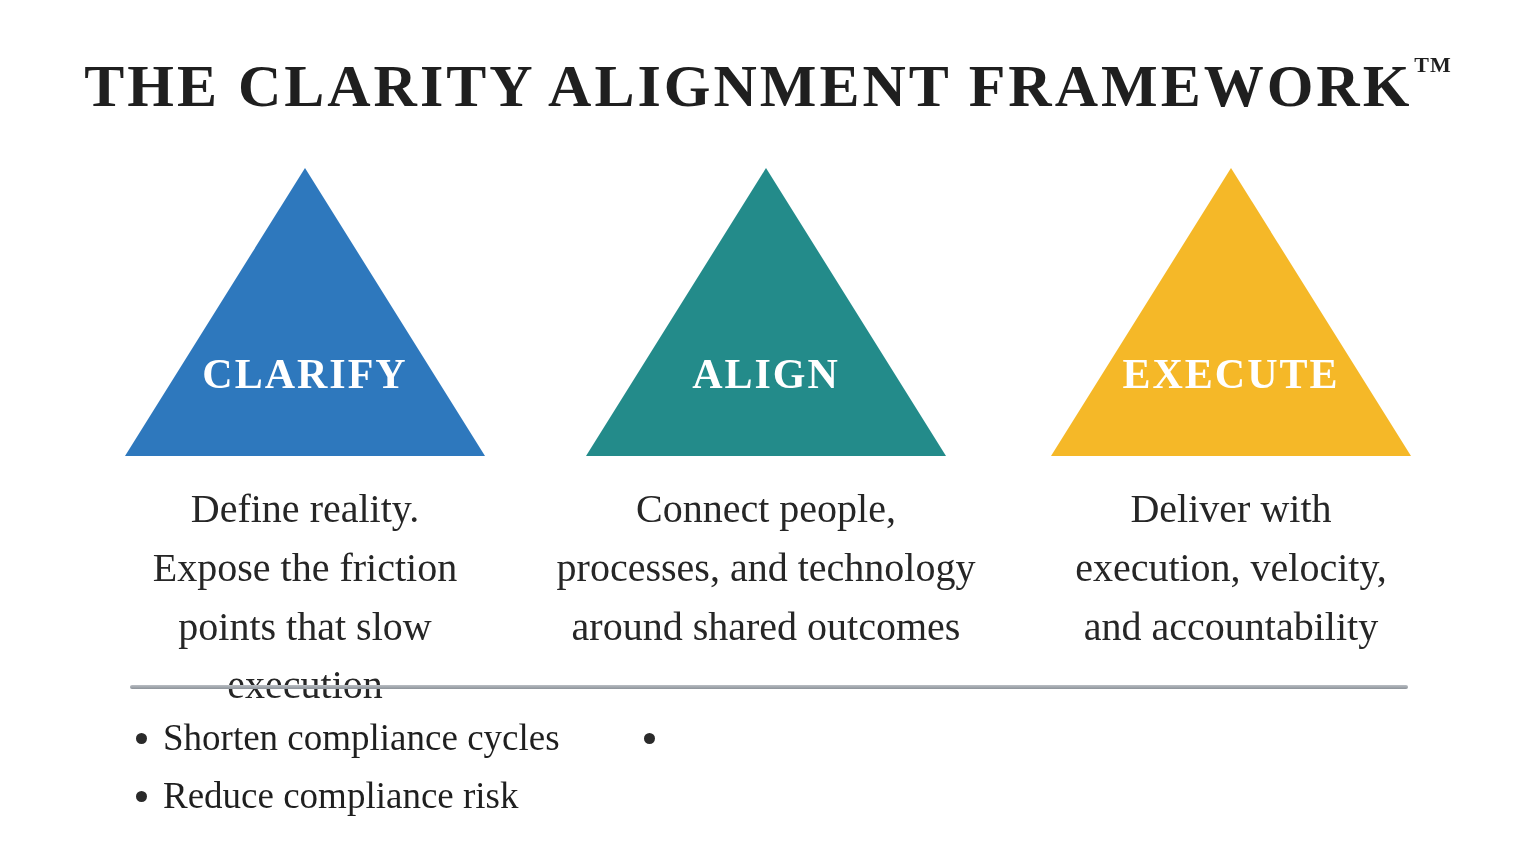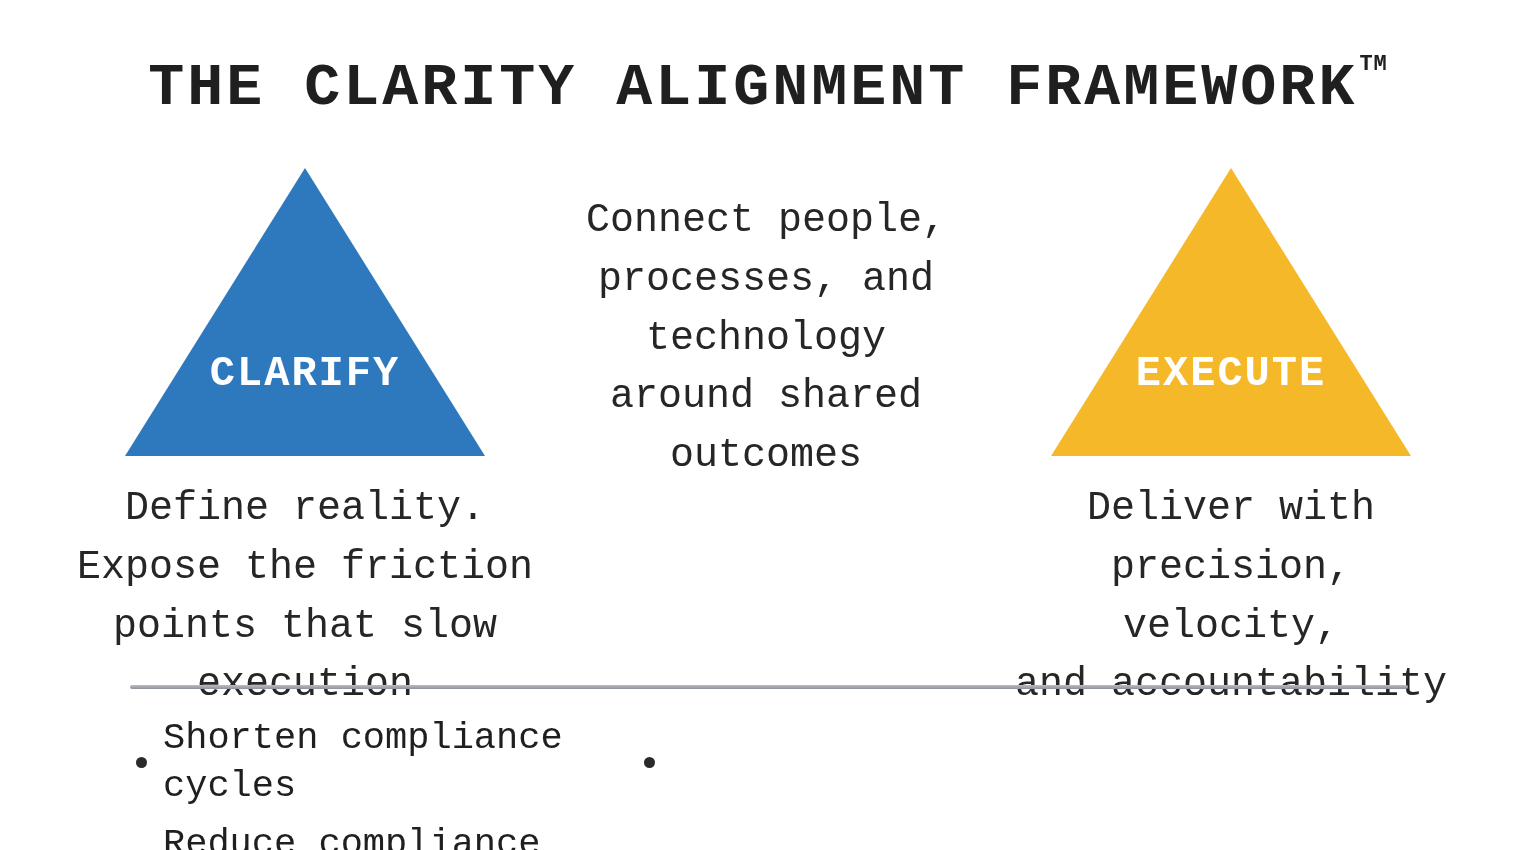--- a/index.html
+++ b/index.html
@@ -3,21 +3,21 @@
 <meta charset="utf-8">
 <style>
   * { margin: 0; padding: 0; box-sizing: border-box; }
   html, body { background: #ffffff; }
   .canvas {
     position: relative;
     width: 1536px;
     height: 850px;
     background: #ffffff;
     overflow: hidden;
-    font-family: Liberation Mono, monospace;
+    font-family: Liberation Serif, serif;
     color: #222222;
     padding-left: 25px;
   }
 
   
   .title {
     position: absolute;
     top: 52px;
     left: 0;
     width: 100%;
@@ -122,31 +122,34 @@
     <div class="triangle" style="background: rgb(46, 120, 189);">
       <span class="tri-label">CLARIFY</span>
     </div>
     <p class="desc">Define reality.
 Expose the friction
 points that slow
 execution</p>
   </div>
 
   <div class="pillar pillar-2">
+    <div class="triangle" style="background: rgb(35, 139, 138);">
+      <span class="tri-label">ALIGN</span>
+    </div>
     <p class="desc">Connect people,
 processes, and technology
 around shared outcomes</p>
   </div>
 
   <div class="pillar pillar-3">
     <div class="triangle" style="background: rgb(245, 184, 40);">
       <span class="tri-label">EXECUTE</span>
     </div>
     <p class="desc">Deliver with
-precision, velocity,
+execution, velocity,
 and accountability</p>
   </div>
 
   <hr class="divider">
 
   <ul class="outcomes">
     <li>
       <span class="dot"></span>
       <span>Shorten compliance cycles</span>
     </li>

